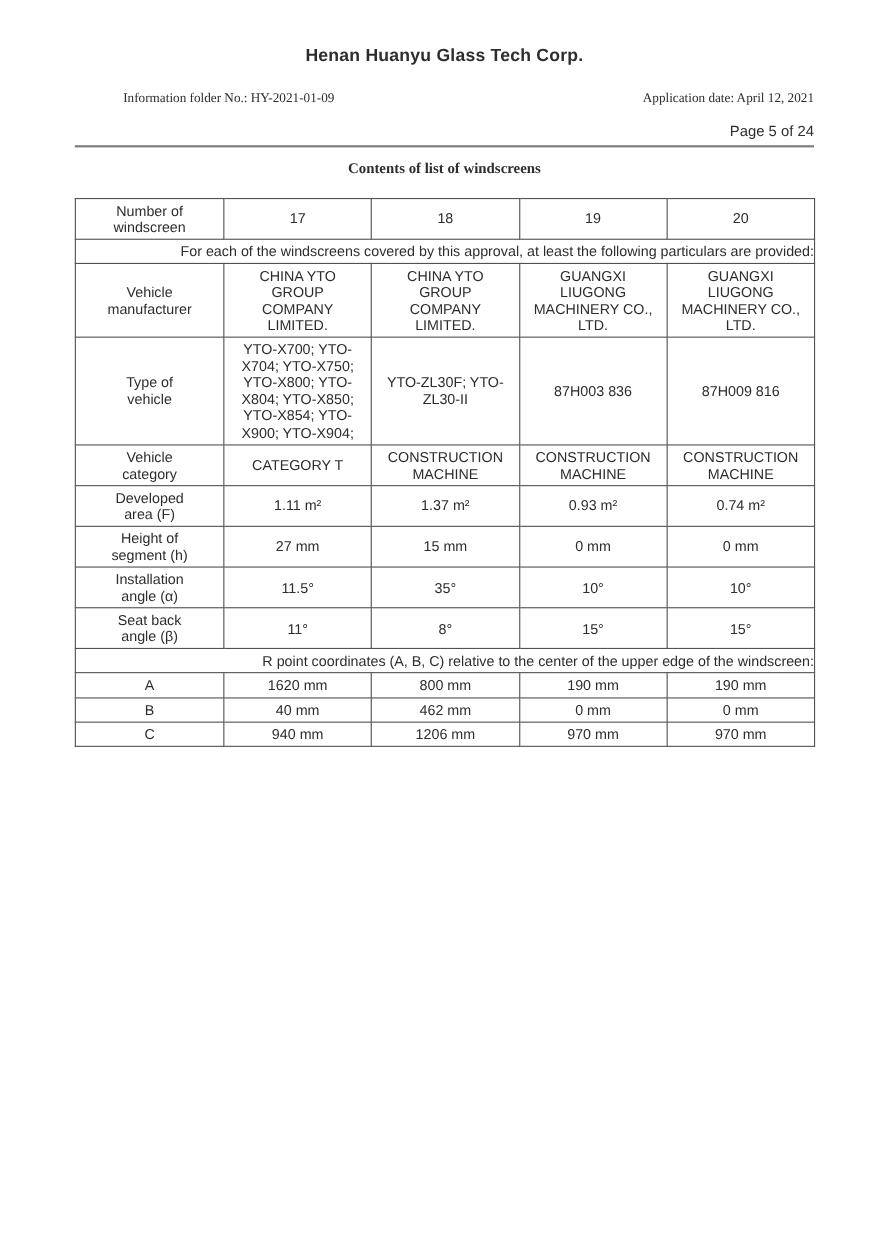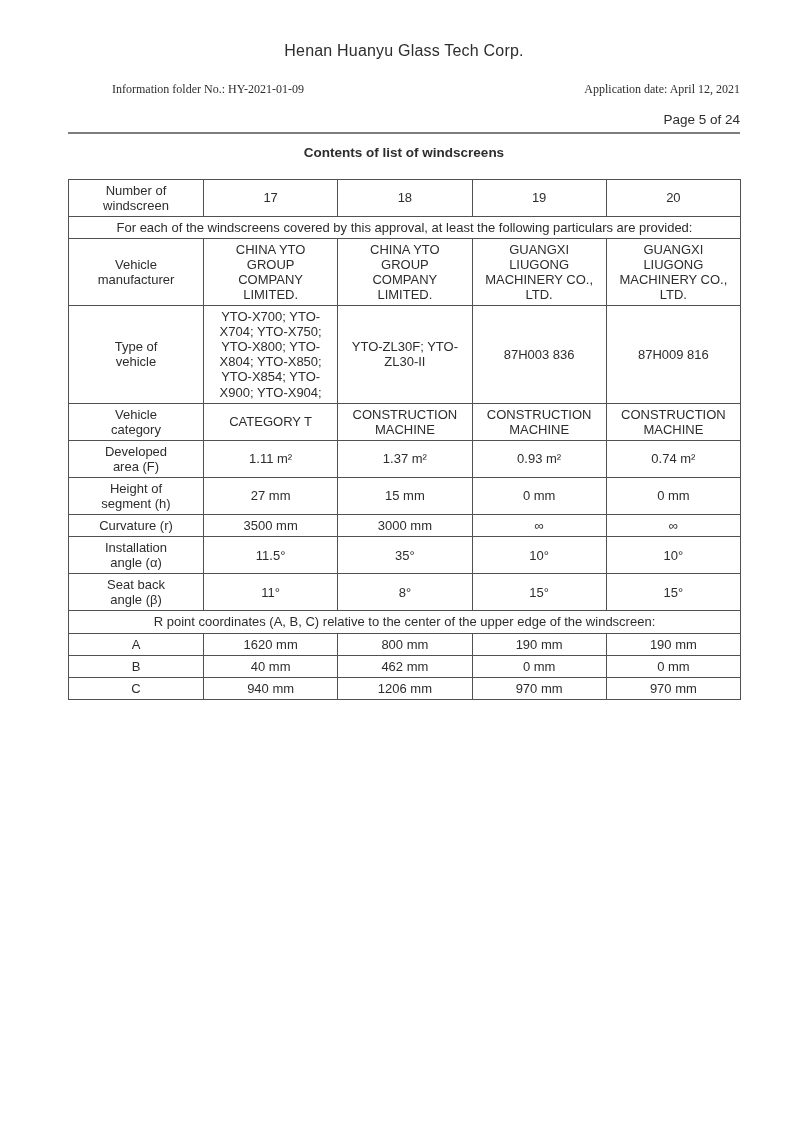--- a/index.html
+++ b/index.html
@@ -11,21 +11,21 @@
     font-family: "Liberation Sans", sans-serif;
     color: #2d2d2d;
     box-sizing: border-box;
     padding: 42px 53px 0 68px;
     position: relative;
     overflow: hidden;
   }
   .doc-title {
     text-align: center;
     font-size: 16px;
-    font-weight: normal;
+    font-weight: bold;
     margin: 0 0 22px 0;
     letter-spacing: 0.2px;
   }
   .meta-row {
     display: flex;
     justify-content: space-between;
     align-items: flex-start;
     font-size: 12px;
     line-height: 1.2;
     font-family: Liberation Serif, serif;
@@ -46,42 +46,43 @@
     text-align: center;
     font-size: 13.5px;
     font-weight: bold;
     margin-top: 17px;
   }
   .doc-subtitle {
     text-align: center;
     font-size: 13.5px;
     font-weight: bold;
     margin-top: 11px;
+    font-family: Liberation Serif, serif;
   }
   table.ws-table {
     border-collapse: collapse;
     table-layout: fixed;
     width: 672px;
     margin-top: 19px;
   }
   .ws-table col.c-label { width: 135px; }
   .ws-table col.c-data  { width: 134.25px; }
   .ws-table td {
     border: 1.5px solid #515151;
     font-size: 13px;
     line-height: 1.16;
     text-align: center;
     vertical-align: middle;
     padding: 3px 10px;
     overflow-wrap: break-word;
   }
   .ws-table td.label-cell { padding: 3px 24px; }
   .ws-table td.note-cell {
-    text-align: center;
-    padding: 3px 17px;
+    text-align: right;
+    padding: 3px 0;
   }
 </style>
 </head>
 <body>
 
 <div class="page">
 
   <div class="doc-title">Henan Huanyu Glass Tech Corp.</div>
 
   <div class="meta-row">
@@ -143,27 +144,20 @@
         <td>0.74 m²</td>
       </tr>
       <tr>
         <td class="label-cell">Height of segment (h)</td>
         <td>27 mm</td>
         <td>15 mm</td>
         <td>0 mm</td>
         <td>0 mm</td>
       </tr>
       <tr>
-        <td class="label-cell">Curvature (r)</td>
-        <td>3500 mm</td>
-        <td>3000 mm</td>
-        <td>∞</td>
-        <td>∞</td>
-      </tr>
-      <tr>
         <td class="label-cell">Installation angle (α)</td>
         <td>11.5°</td>
         <td>35°</td>
         <td>10°</td>
         <td>10°</td>
       </tr>
       <tr>
         <td class="label-cell">Seat back angle (β)</td>
         <td>11°</td>
         <td>8°</td>

